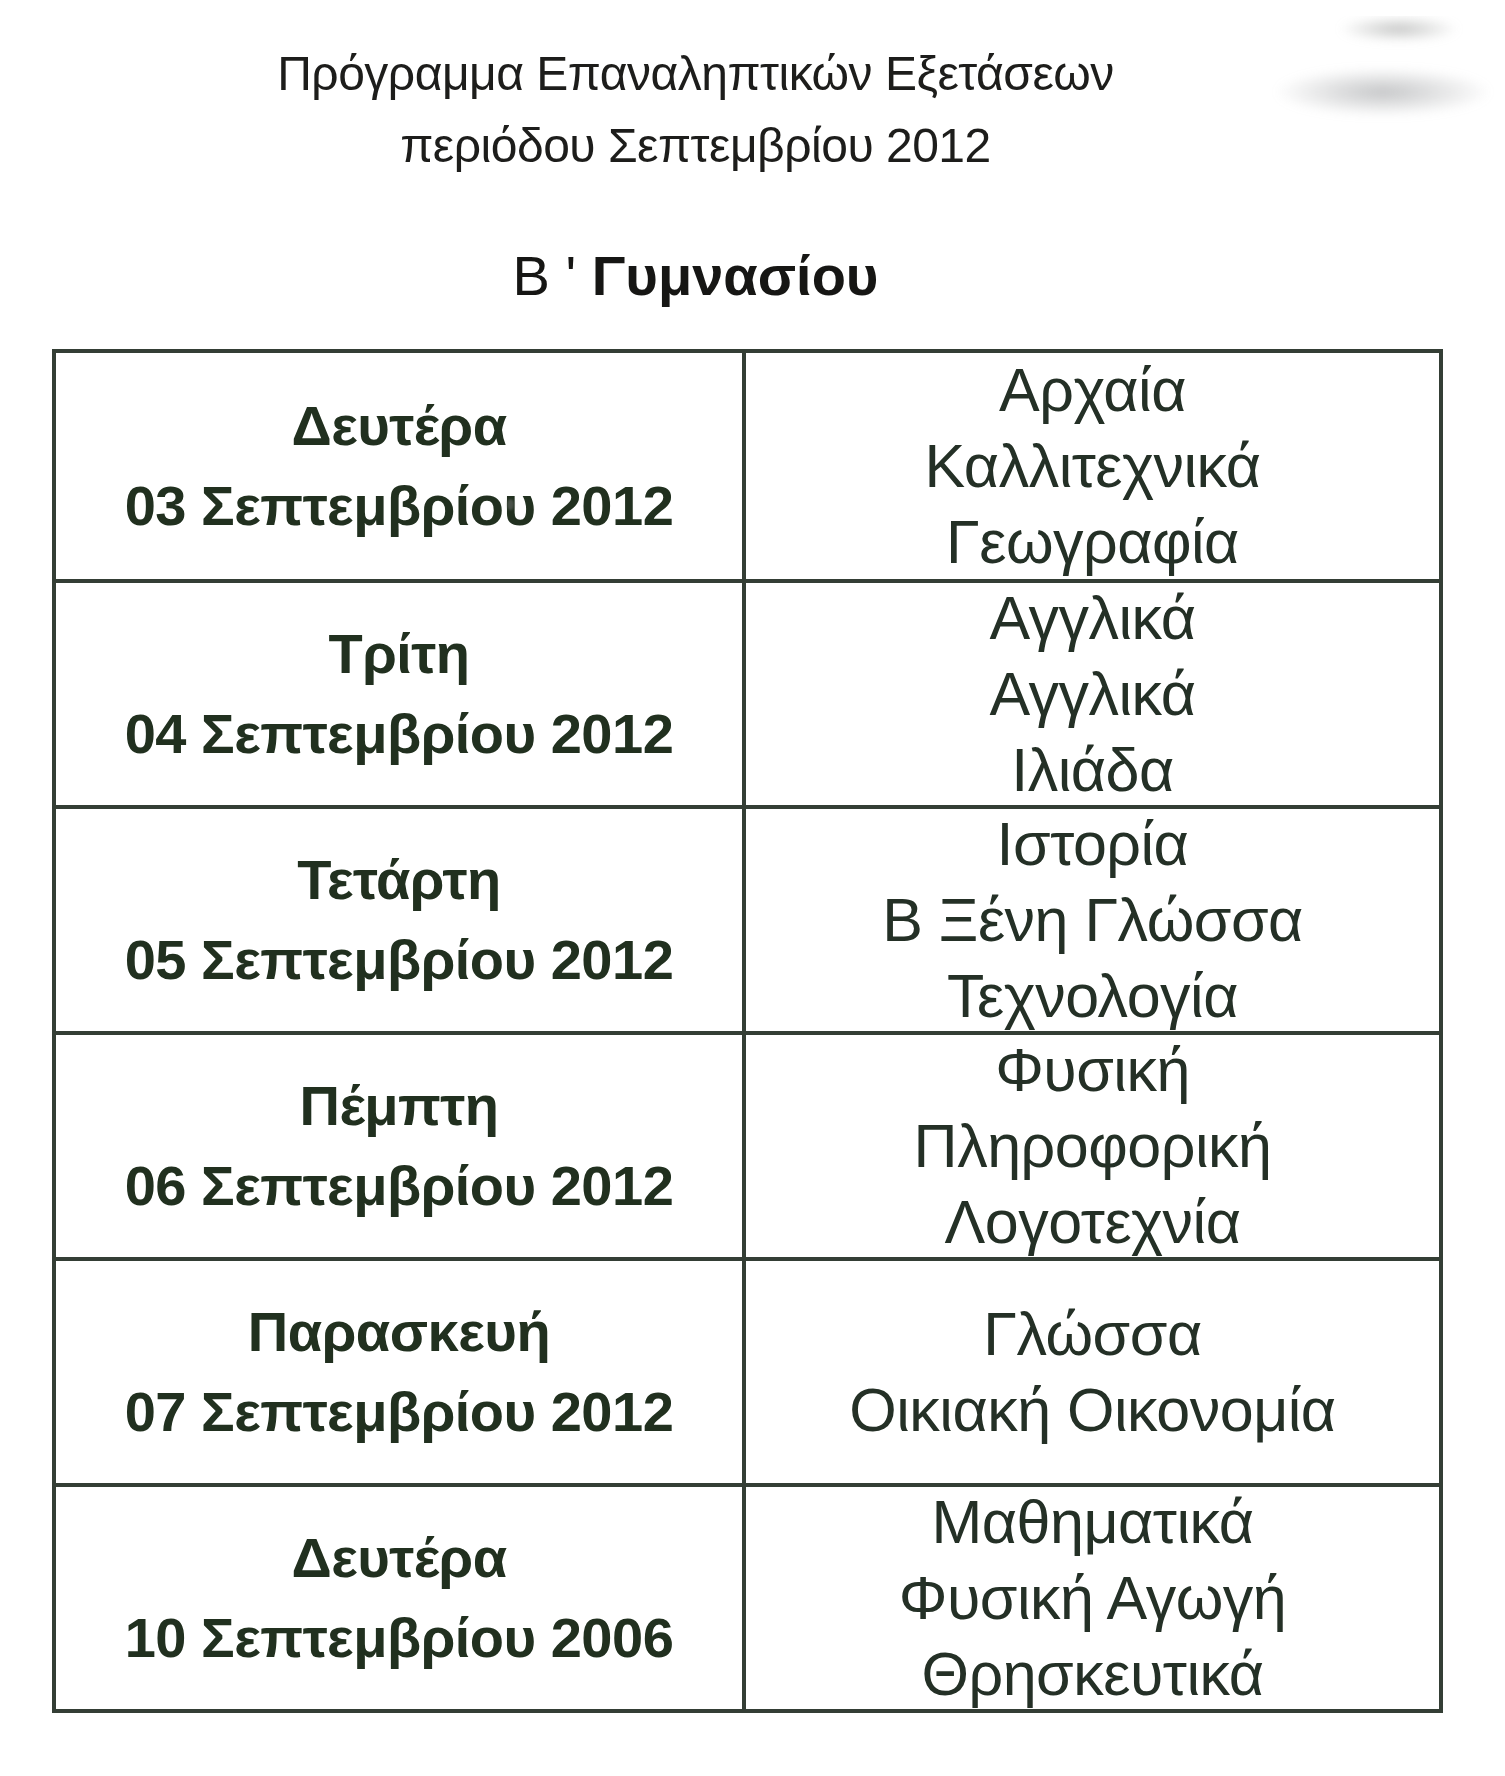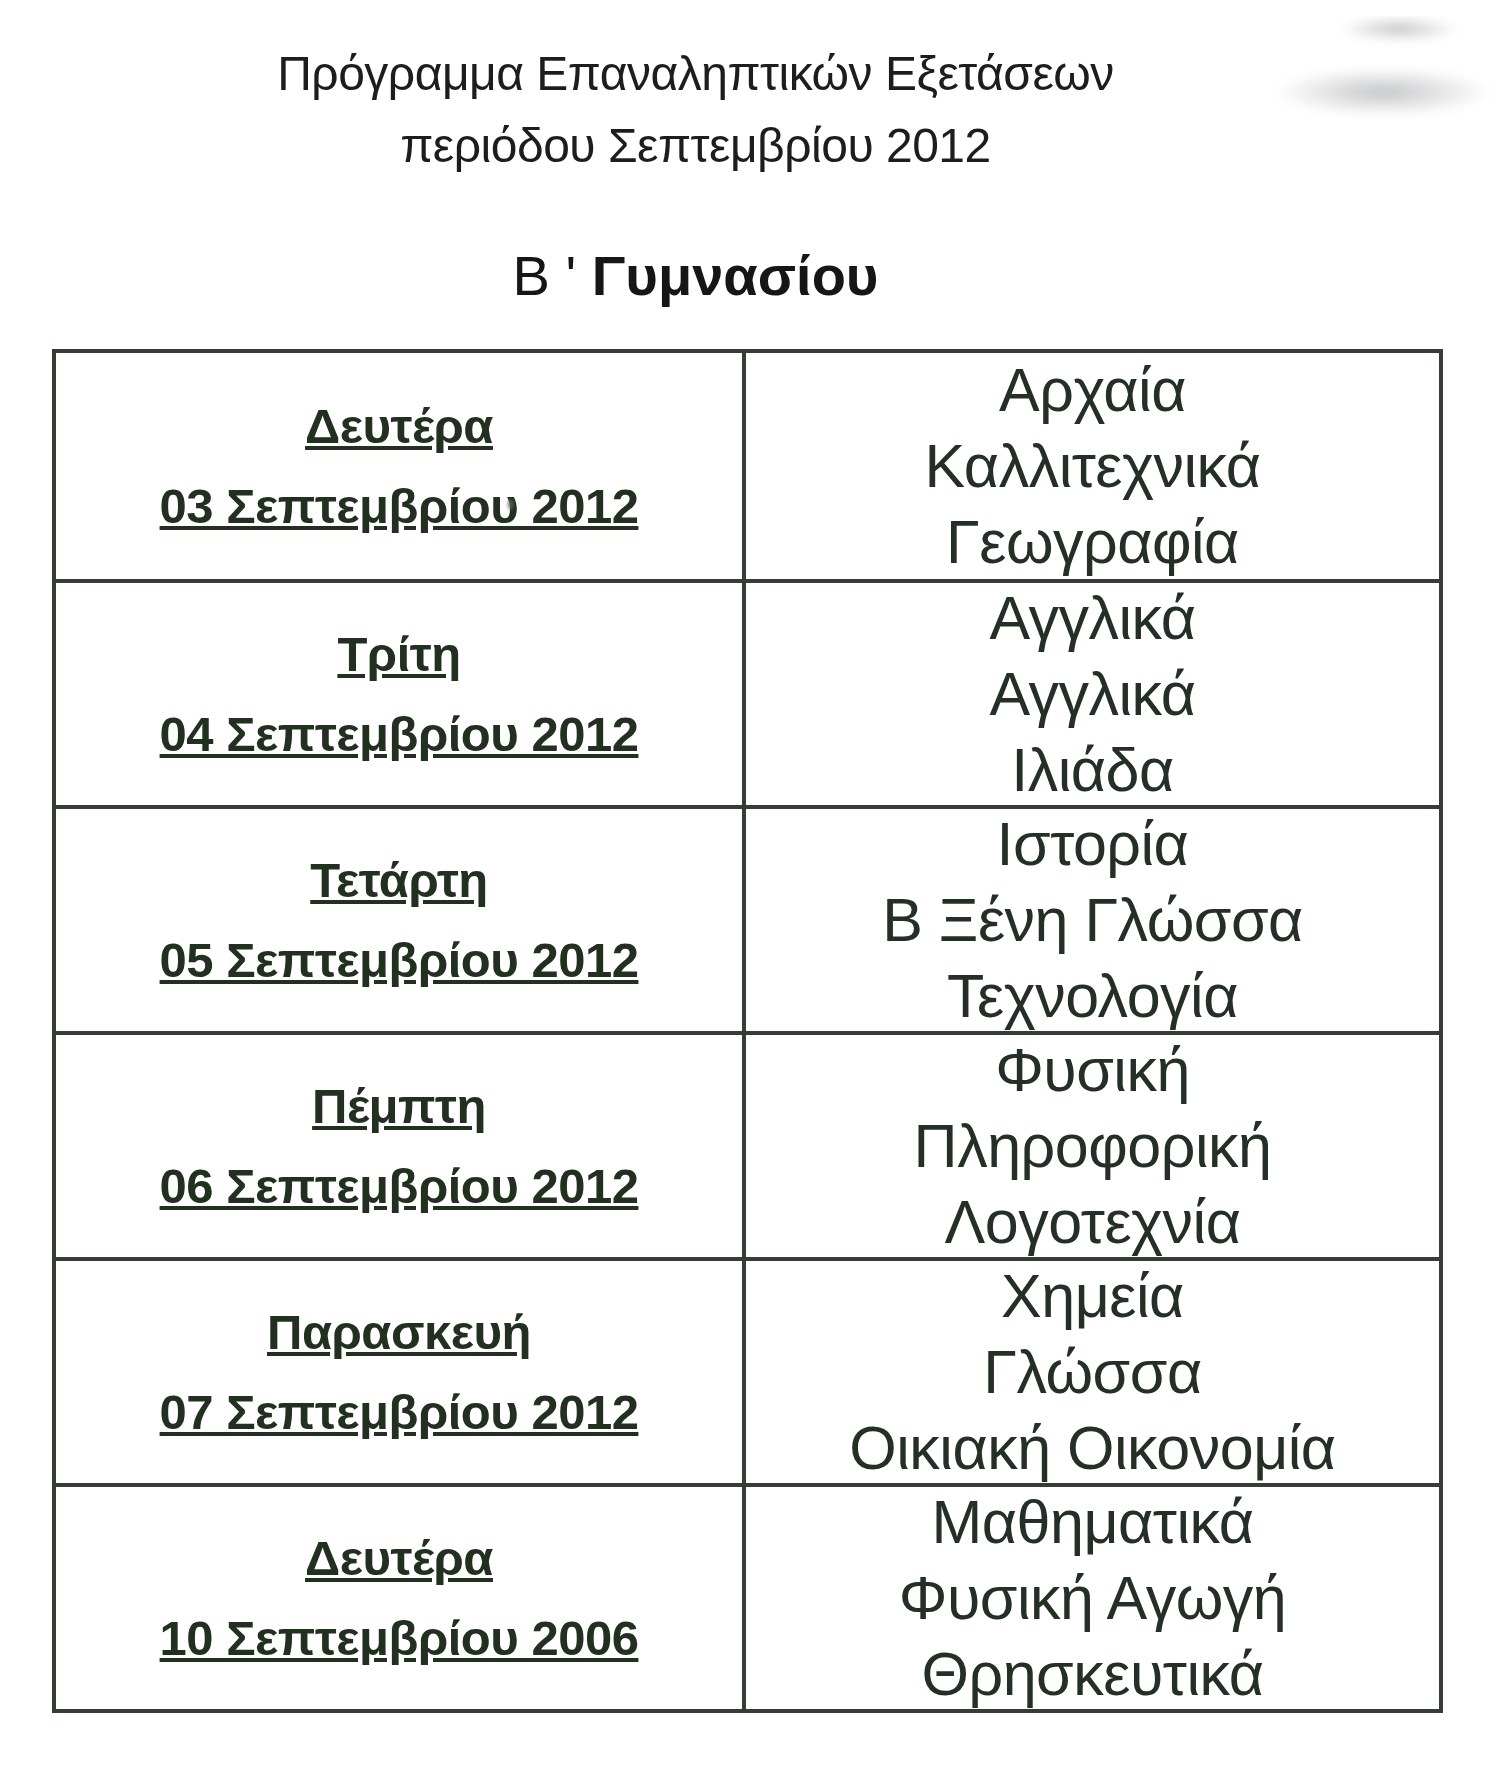--- a/index.html
+++ b/index.html
@@ -61,27 +61,26 @@
     border-top: 4px solid #343e35;
     display: flex;
     flex-direction: column;
     justify-content: center;
     align-items: center;
     overflow: hidden;
   }
   .cell.first-row { border-top: none; }
   .cell.subjects-cell { border-left: 4px solid #343e35; }
   .day-label, .date-label {
-    font-size: 49px;
+    font-size: 56px;
     font-weight: 700;
     line-height: 58px;
     letter-spacing: -0.5px;
     color: #21301f;
     white-space: nowrap;
-    text-decoration: underline;
   }
   .day-label { margin-bottom: 22px; }
   .subject-item {
     font-size: 61px;
     font-weight: 400;
     line-height: 76px;
     letter-spacing: -0.5px;
     color: #243026;
     white-space: nowrap;
   }
@@ -162,21 +161,20 @@
       <div class="subject-item">Φυσική</div>
       <div class="subject-item">Πληροφορική</div>
       <div class="subject-item">Λογοτεχνία</div>
     </div>
 
     <div class="cell day-cell">
       <div class="day-label">Παρασκευή</div>
       <div class="date-label">07 Σεπτεμβρίου 2012</div>
     </div>
     <div class="cell subjects-cell">
-      <div class="subject-item">Χημεία</div>
       <div class="subject-item">Γλώσσα</div>
       <div class="subject-item">Οικιακή Οικονομία</div>
     </div>
 
     <div class="cell day-cell">
       <div class="day-label">Δευτέρα</div>
       <div class="date-label">10 Σεπτεμβρίου 2006</div>
     </div>
     <div class="cell subjects-cell">
       <div class="subject-item">Μαθηματικά</div>

